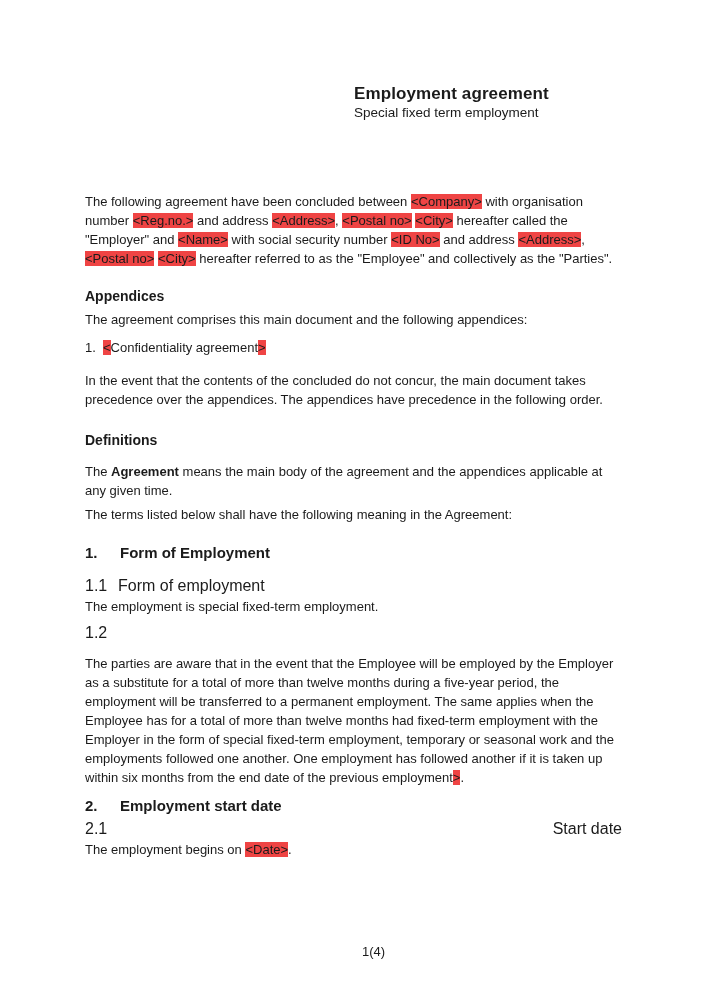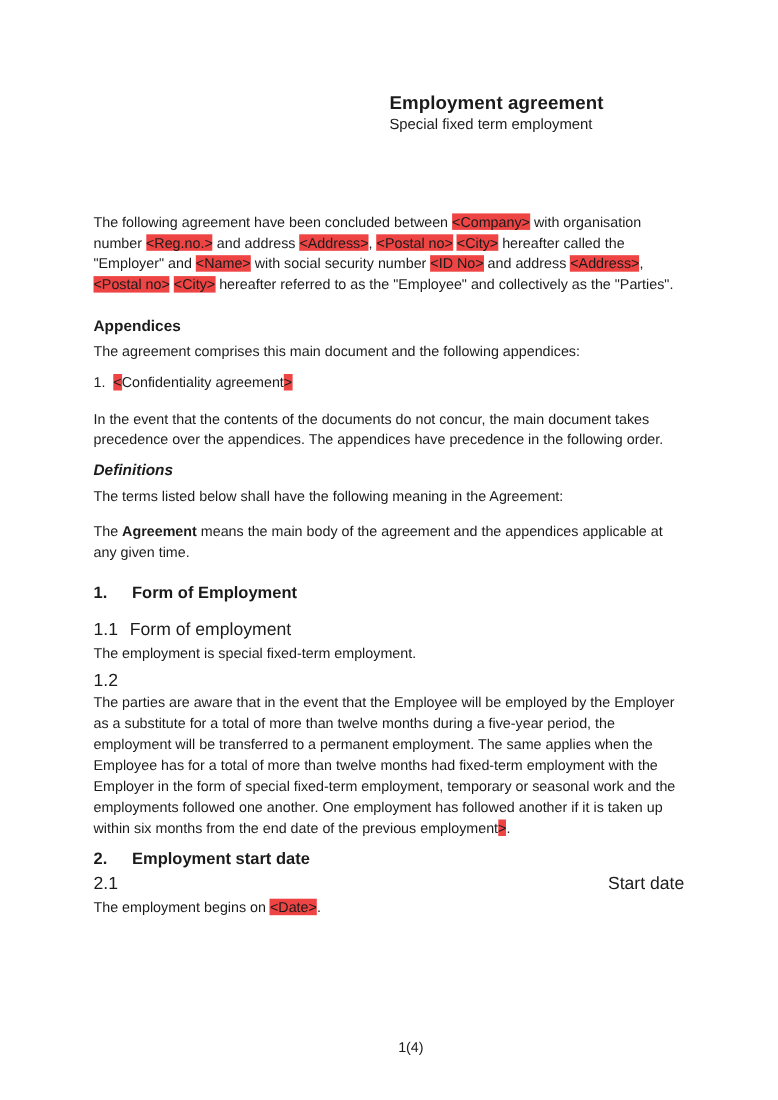--- a/index.html
+++ b/index.html
@@ -35,28 +35,28 @@
   .list-num { width: 18px; flex: none; }
 
   .hl { background: #ef4444; }
   .b { font-weight: 700; }
 
   .intro        { margin-top: 71px; }
   .h-appendices { margin-top: 20px; }
   .p-app-intro  { margin-top: 5px; }
   .li-appendix  { margin-top: 9px; }
   .p-app-note   { margin-top: 14px; }
-  .h-definitions{ margin-top: 10px; font-style: italic; }
+  .h-definitions{ margin-top: 23px; }
   .p-def-intro  { margin-top: 5px; }
   .p-def-body   { margin-top: 13px; }
   .sec1  { margin-top: 20px; }
   .sub11 { margin-top: 14px; }
   .p11   { margin-top: 2px; }
   .sub12 { margin-top: 7px; }
-  .p12   { margin-top: 0; }
+  .p12   { margin-top: 12px; }
   .sec2  { margin-top: 10px; }
   .sub21 { margin-top: 4px; justify-content: space-between; }
   .p21   { margin-top: 2px; }
 
   .footer {
     position: absolute;
     left: 0;
     top: 944px;
     width: 100%;
     text-align: center;
@@ -79,25 +79,25 @@
     <p class="body intro"><span>The following agreement have been concluded between </span><span class="hl">&lt;Company&gt;</span><span> with organisation number </span><span class="hl">&lt;Reg.no.&gt;</span><span> and address </span><span class="hl">&lt;Address&gt;</span><span>, </span><span class="hl">&lt;Postal no&gt;</span><span> </span><span class="hl">&lt;City&gt;</span><span> hereafter called the "Employer" and </span><span class="hl">&lt;Name&gt;</span><span> with social security number </span><span class="hl">&lt;ID No&gt;</span><span> and address </span><span class="hl">&lt;Address&gt;</span><span>, </span><span class="hl">&lt;Postal no&gt;</span><span> </span><span class="hl">&lt;City&gt;</span><span> hereafter referred to as the "Employee" and collectively as the "Parties".</span></p>
 
     <h2 class="h-appendices">Appendices</h2>
     <p class="body p-app-intro">The agreement comprises this main document and the following appendices:</p>
 
     <div class="list-item li-appendix">
       <span class="list-num">1.</span>
       <span class="list-text"><span class="hl">&lt;</span><span>Confidentiality agreement</span><span class="hl">&gt;</span></span>
     </div>
 
-    <p class="body p-app-note">In the event that the contents of the documents do not concur, the main document takes precedence over the appendices. The appendices have precedence in the following order.</p>
+    <p class="body p-app-note">In the event that the contents of the concluded do not concur, the main document takes precedence over the appendices. The appendices have precedence in the following order.</p>
 
     <h2 class="h-definitions">Definitions</h2>
+    <p class="body p-def-body"><span>The </span><span class="b">Agreement</span><span> means the main body of the agreement and the appendices applicable at any given time.</span></p>
     <p class="body p-def-intro">The terms listed below shall have the following meaning in the Agreement:</p>
-    <p class="body p-def-body"><span>The </span><span class="b">Agreement</span><span> means the main body of the agreement and the appendices applicable at any given time.</span></p>
 
     <div class="sec-heading sec1">
       <span class="sec-num">1.</span>
       <span>Form of Employment</span>
     </div>
 
     <div class="sub-heading sub11">
       <span class="sub-num">1.1</span>
       <span><span>Form of employment</span></span>
     </div>

